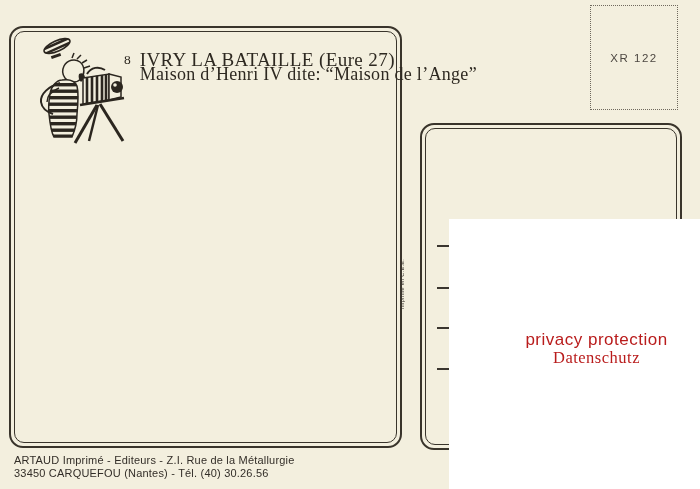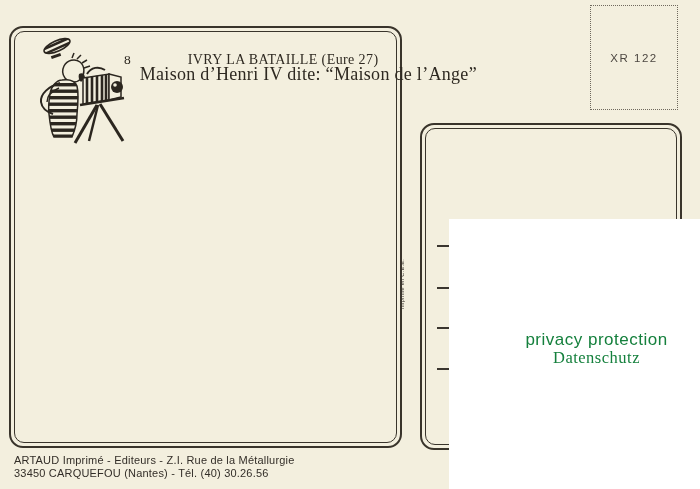--- a/index.html
+++ b/index.html
@@ -47,21 +47,21 @@
     width: 100px; height: 112px;
   }
 
   #caption {
     position: absolute; left: 124px; top: 52px;
     font-family: "Liberation Serif", serif;
     color: #2e2921;
     display: flex; gap: 9px;
   }
   #caption .num { font-size: 13.5px; line-height: 15px; }
-  #caption .t1 { font-size: 14px; line-height: 15px; letter-spacing: 0.4px; white-space: nowrap; margin-left: 48px; }
+  #caption .t1 { font-size: 19px; line-height: 15px; letter-spacing: 0.4px; white-space: nowrap; }
   #caption .t2 { font-size: 18px; line-height: 14px; letter-spacing: 0.3px; white-space: nowrap; }
 
   .address-line {
     position: absolute;
     height: 2px; background: #3a352e;
     left: 437px; width: 218px;
     z-index: 2;
   }
 
   #imprint {
@@ -80,21 +80,21 @@
     position: absolute;
     left: 449px; top: 219px;
     width: 251px; height: 270px;
     background: #ffffff;
     z-index: 5;
   }
   #privacy-text {
     position: absolute;
     top: 112px; left: 0; right: 0;
     text-align: center;
-    color: #15803d;
+    color: #b91c1c;
     font-size: 17px; line-height: 18px;
     letter-spacing: 0.5px;
     font-weight: 400;
     margin-left: 44px;
   }
   #privacy-text .l2 { font-size: 16.5px; font-family: Liberation Serif, serif; }
 
   #publisher {
     position: absolute;
     left: 14px; top: 454px;

